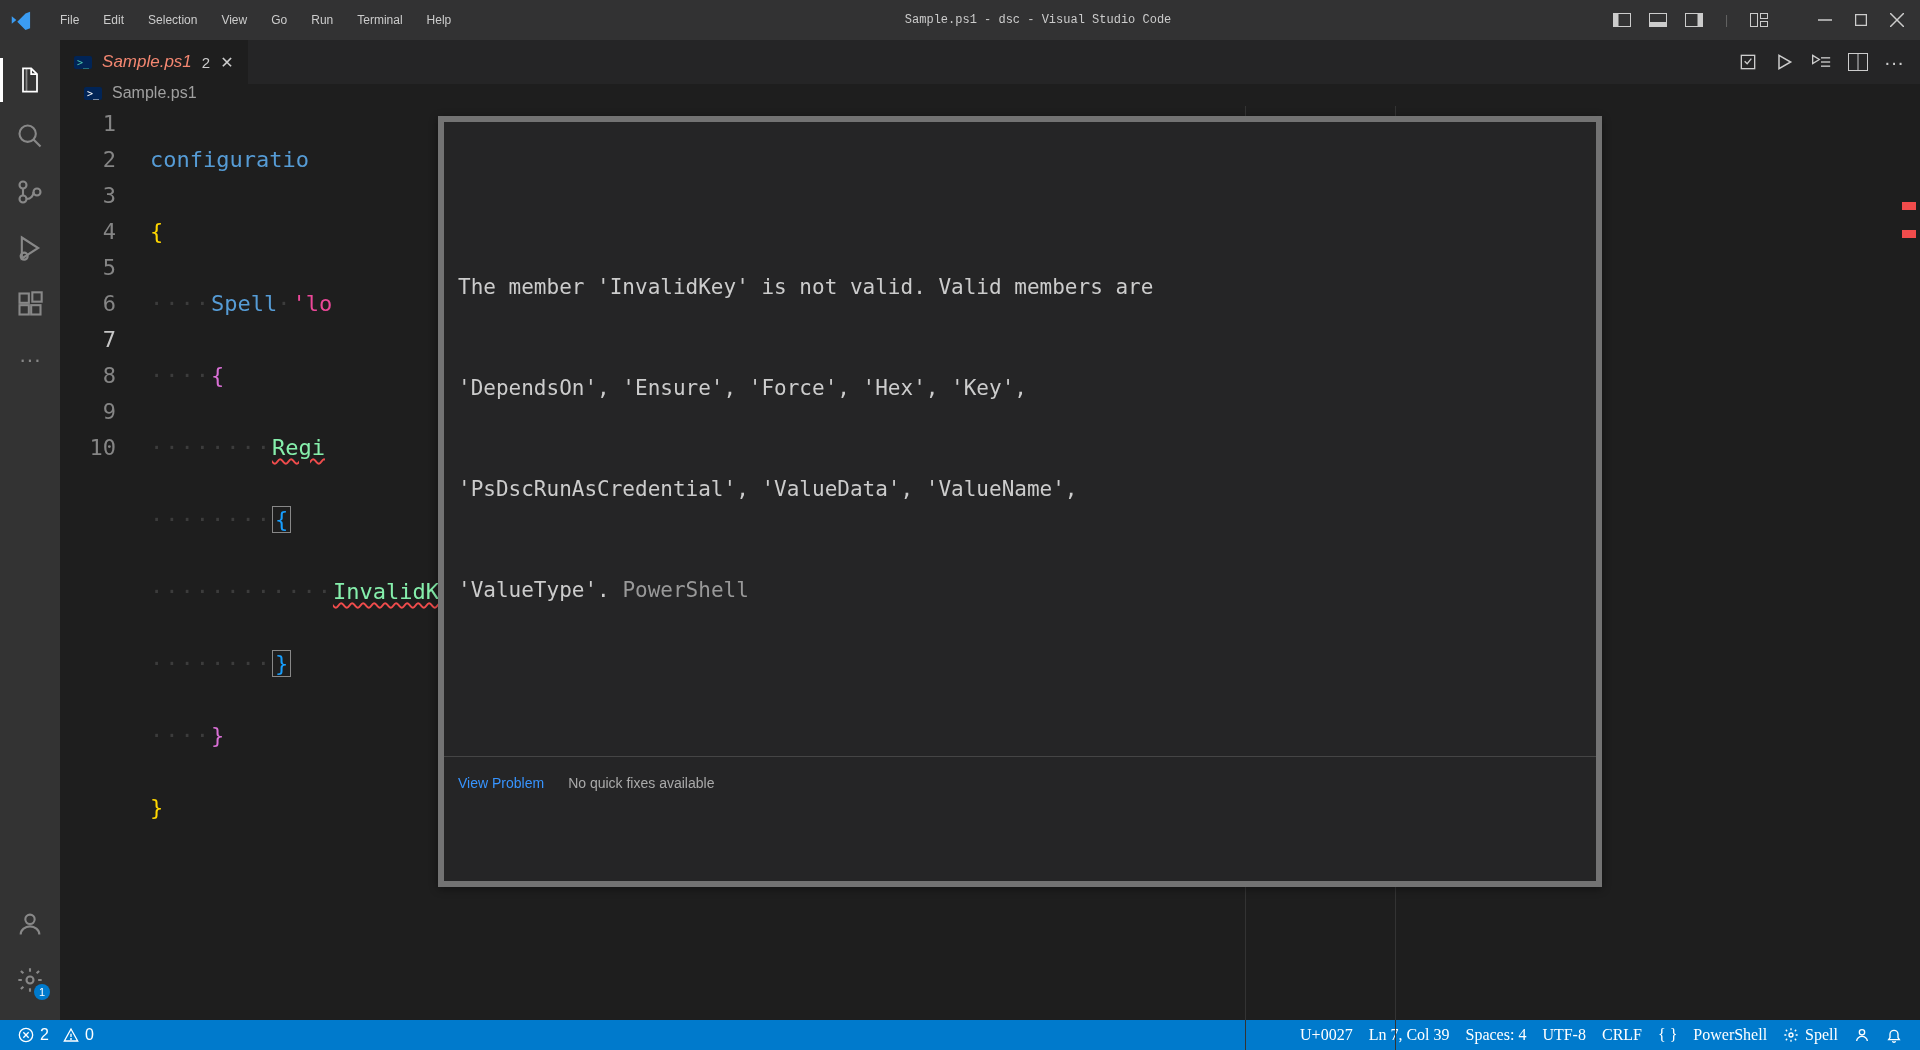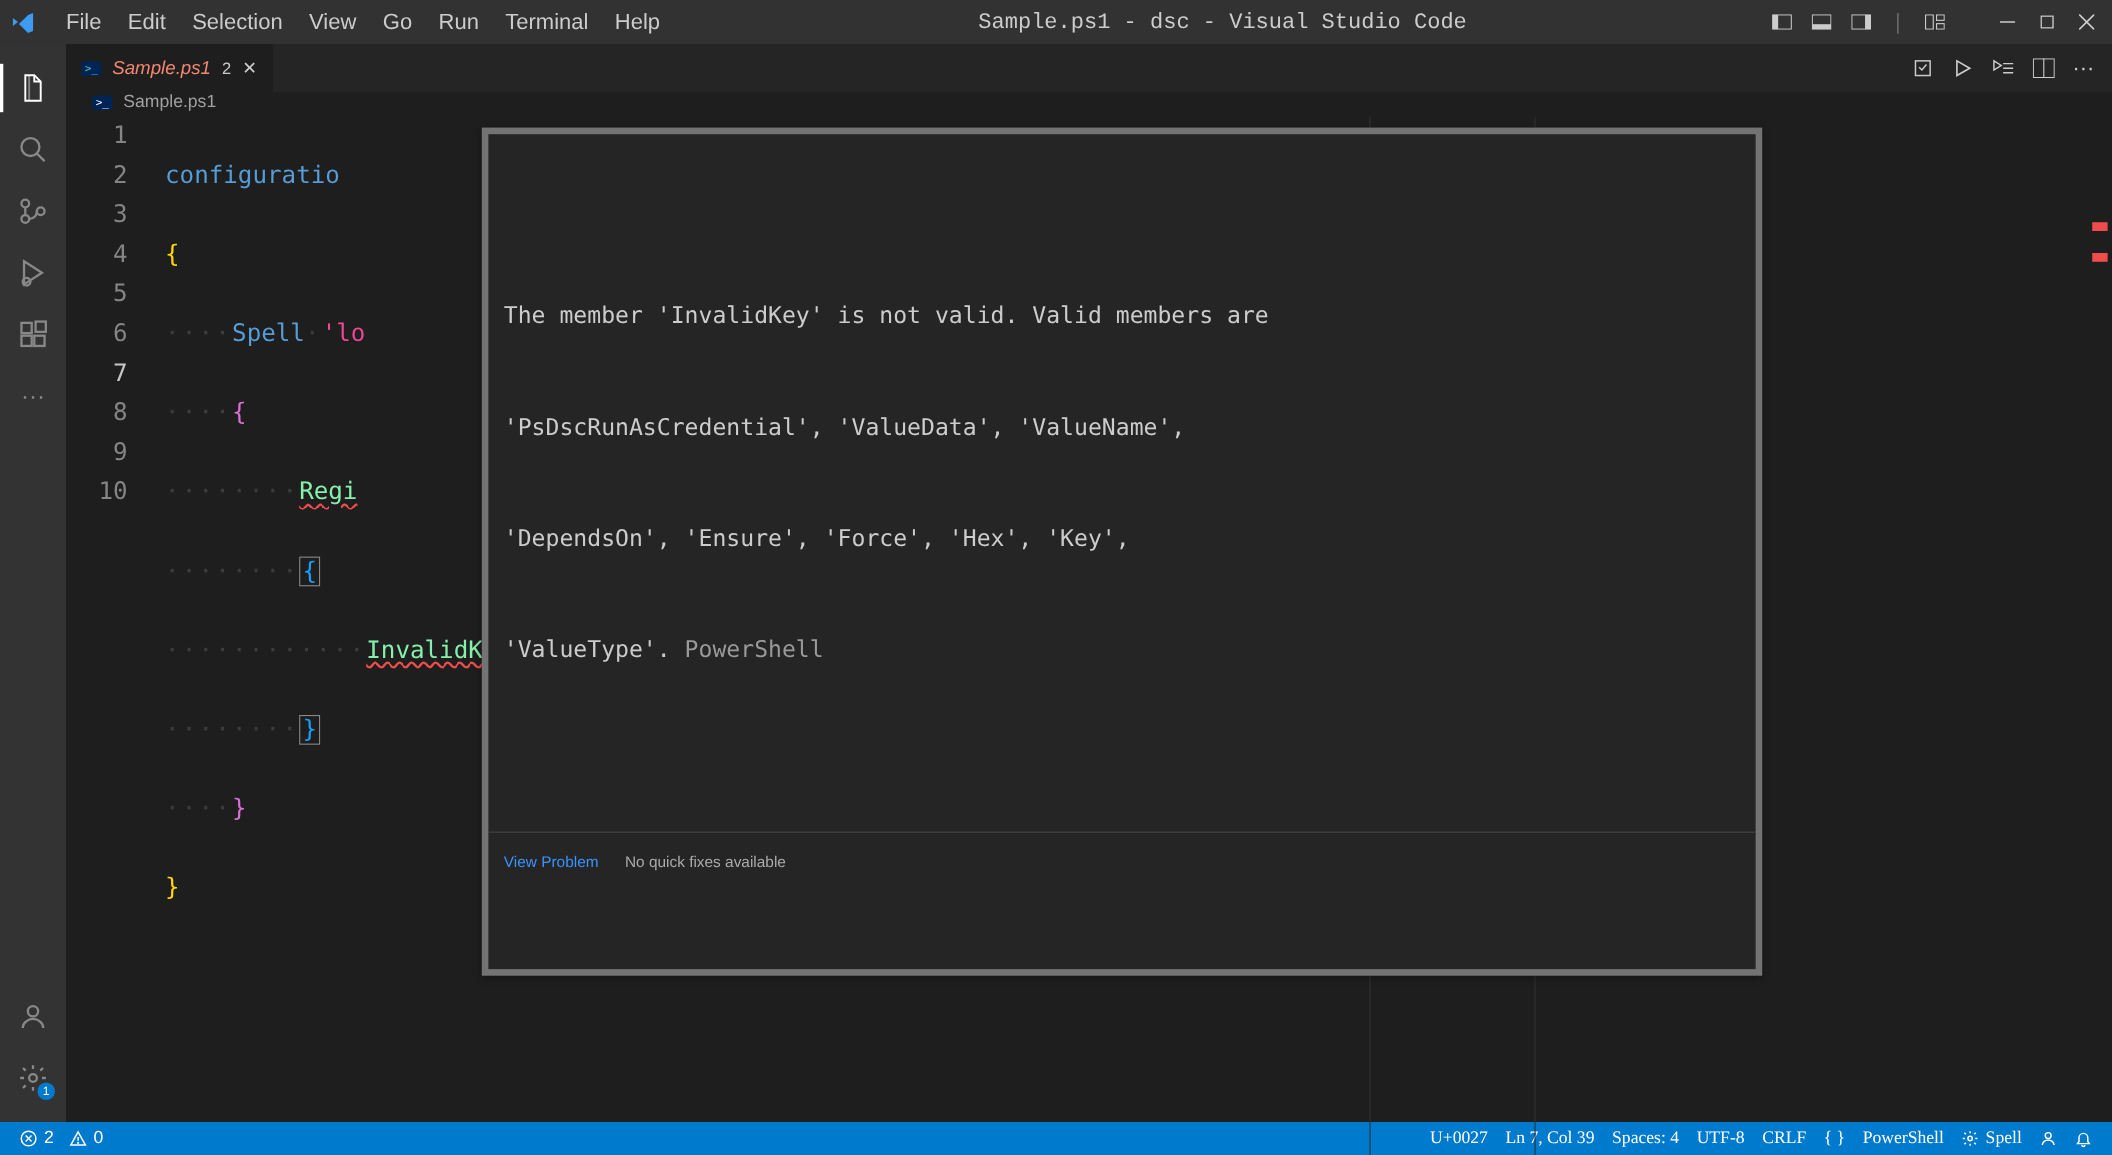--- a/index.html
+++ b/index.html
@@ -11,21 +11,21 @@
   font-family: "Segoe UI", sans-serif;
   overflow: hidden;
   transform-origin: top left;
 }
 .titlebar {
   height: 40px;
   background: #323233;
   display: flex;
   align-items: center;
   padding: 0 8px;
-  font-size: 20px;
+  font-size: 12px;
 }
 .titlebar .logo { width: 24px; height: 24px; margin-right: 16px; display:flex; align-items:center; justify-content:center;}
 .titlebar .menu { display: flex; gap: 0; }
 .titlebar .menu-item { padding: 6px 12px; cursor: pointer; }
 .titlebar .title { flex: 1; text-align: center; color: #cccccc; font-family: Liberation Mono, monospace; }
 .titlebar .window-controls { display: flex; gap: 18px; align-items: center; padding-right: 6px; }
 .titlebar .win-icon { width: 18px; height: 18px; display:flex; align-items:center; justify-content:center; cursor:pointer; }
 .titlebar .divider { color: #666; margin: 0 4px; }
 .main {
   display: flex;
@@ -336,22 +336,22 @@
 <div><span class="whitespace">········</span><span class="tok-brace3 box-brace">{</span></div>
 <div><span class="whitespace">············</span><span class="tok-plain squiggle">InvalidKey</span><span class="tok-plain"> = </span><span class="tok-str">'</span><span class="tok-str">InvalidValue</span><span class="cursor"></span><span class="tok-str">'</span></div>
 <div><span class="whitespace">········</span><span class="tok-brace3 box-brace">}</span></div>
 <div><span class="whitespace">····</span><span class="tok-brace2">}</span></div>
 <div><span class="tok-brace">}</span></div>
 
         
         <div class="hover-widget">
           <div class="hover-content">
             <div>The member 'InvalidKey' is not valid. Valid members are</div>
+            <div>'DependsOn', 'Ensure', 'Force', 'Hex', 'Key',</div>
             <div>'PsDscRunAsCredential', 'ValueData', 'ValueName',</div>
-            <div>'DependsOn', 'Ensure', 'Force', 'Hex', 'Key',</div>
             <div><span>'ValueType'. </span><span class="ps-tag">PowerShell</span></div>
           </div>
           <div class="hover-footer">
             <span class="link">View Problem</span>
             <span class="noquick">No quick fixes available</span>
           </div>
         </div>
         <div class="ruler"></div>
         <div class="ruler2"></div>
       </div>

